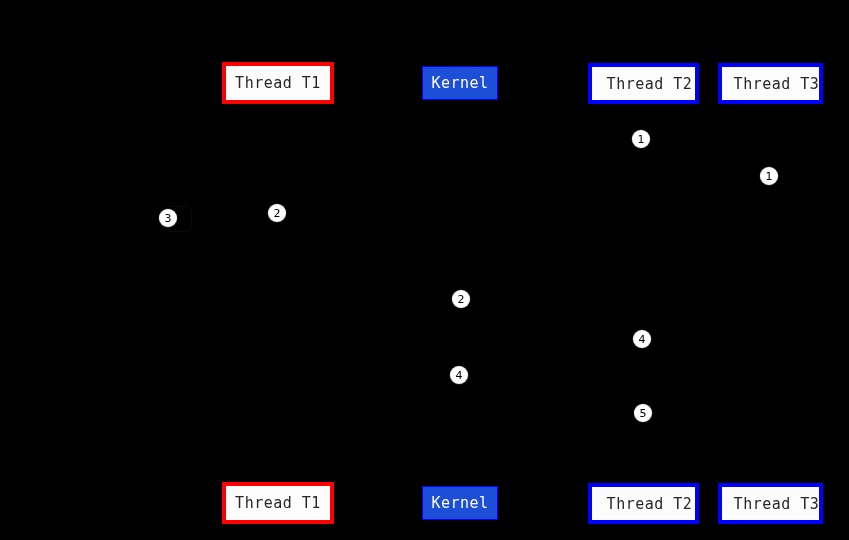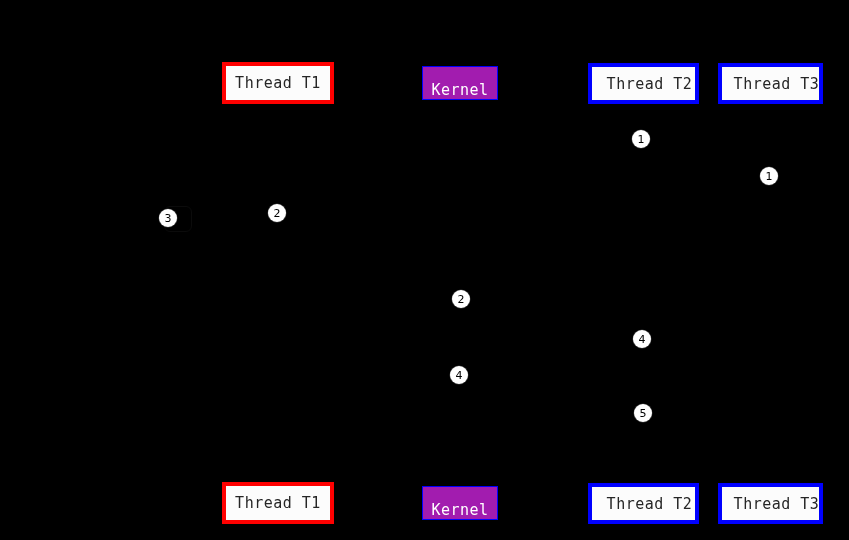--- a/index.html
+++ b/index.html
@@ -38,23 +38,22 @@
     color: #262626;
   }
   .participant.blue-box {
     border: 4px solid #0000ff;
     background: #fcfcfc;
     color: #262626;
     padding-left: 12px;
   }
   .participant.filled-blue {
     border: 1px solid #0000ff;
-    background: #a21caf;
+    background: #1d4ed8;
     color: #ffffff;
-    align-items: flex-end;
   }
 
   
   .lifeline {
     position: absolute;
     width: 1px;
     background: #000000;
   }
 
   

